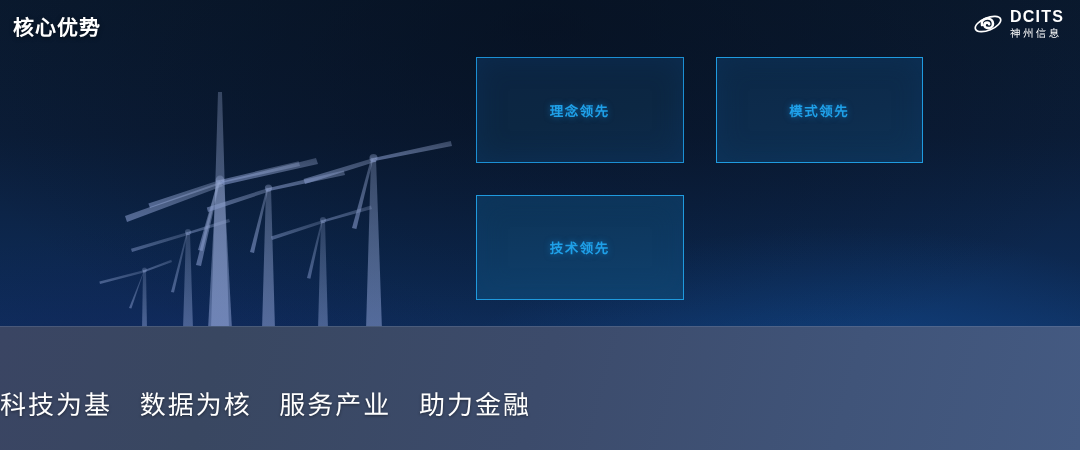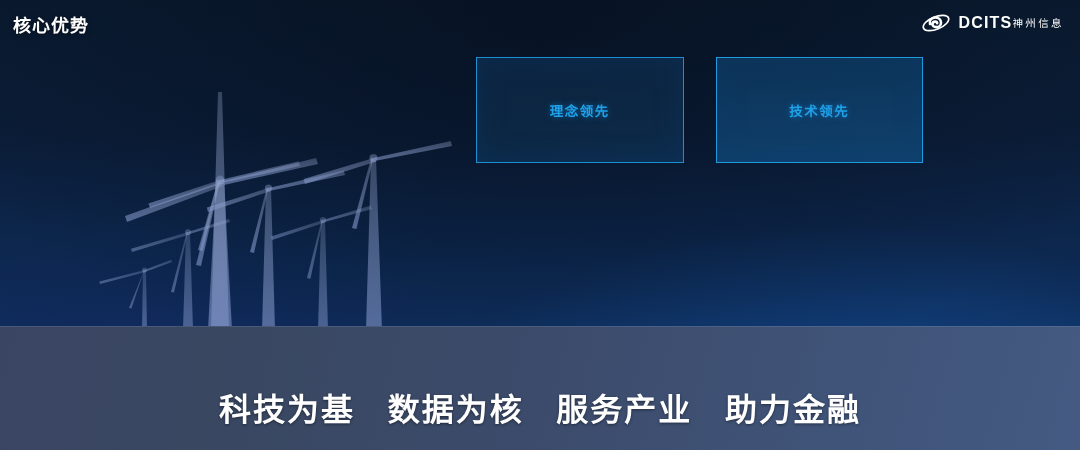--- a/index.html
+++ b/index.html
@@ -66,50 +66,50 @@
     position: absolute;
     left: 0; right: 0; top: 0;
     height: 1px;
     background: rgba(130,160,200,0.22);
   }
   .tagline {
     position: absolute;
     left: 0;
     right: 0;
     top: 384px;
-    text-align: center;
-    color: #ffffff;
-    font-size: 32px;
-    font-weight: bold;
+    text-align: left;
+    color: #ffffff;
+    font-size: 26px;
+    font-weight: normal;
     letter-spacing: 2px;
     white-space: pre;
     text-shadow: 0 1px 3px rgba(0,0,0,0.45);
   }
 
   
   .page-title {
     position: absolute;
     left: 13px;
     top: 11px;
     color: #ffffff;
-    font-size: 18px;
+    font-size: 21px;
     font-weight: bold;
     letter-spacing: 1px;
     text-shadow: 0 1px 4px rgba(0,0,0,0.5);
   }
   .logo {
     position: absolute;
     right: 16px;
     top: 9px;
     display: flex;
     align-items: center;
     gap: 6px;
   }
   .logo-mark { width: 32px; height: 28px; display: block; }
-  .logo-text { display: flex; flex-direction: row; line-height: 1; }
+  .logo-text { display: flex; flex-direction: column; line-height: 1; }
   .logo-en {
     color: #ffffff;
     font-size: 16px;
     font-weight: bold;
     letter-spacing: 1.2px;
   }
   .logo-cn {
     color: #ffffff;
     font-size: 10.5px;
     font-weight: normal;
@@ -248,20 +248,23 @@
     <span class="logo-text">
       <span class="logo-en">DCITS</span>
       <span class="logo-cn">神州信息</span>
     </span>
   </div>
 
   <div class="card-grid">
     <div class="card c1">
       <span class="card-label">理念领先</span>
     </div>
+    <div class="card c2">
+      <span class="card-label">模式领先</span>
+    </div>
     <div class="card c3">
       <span class="card-label">技术领先</span>
     </div>
   </div>
 
   <div class="bottom-band"></div>
   <div class="tagline">科技为基   数据为核   服务产业   助力金融</div>
 
 </div>
 

